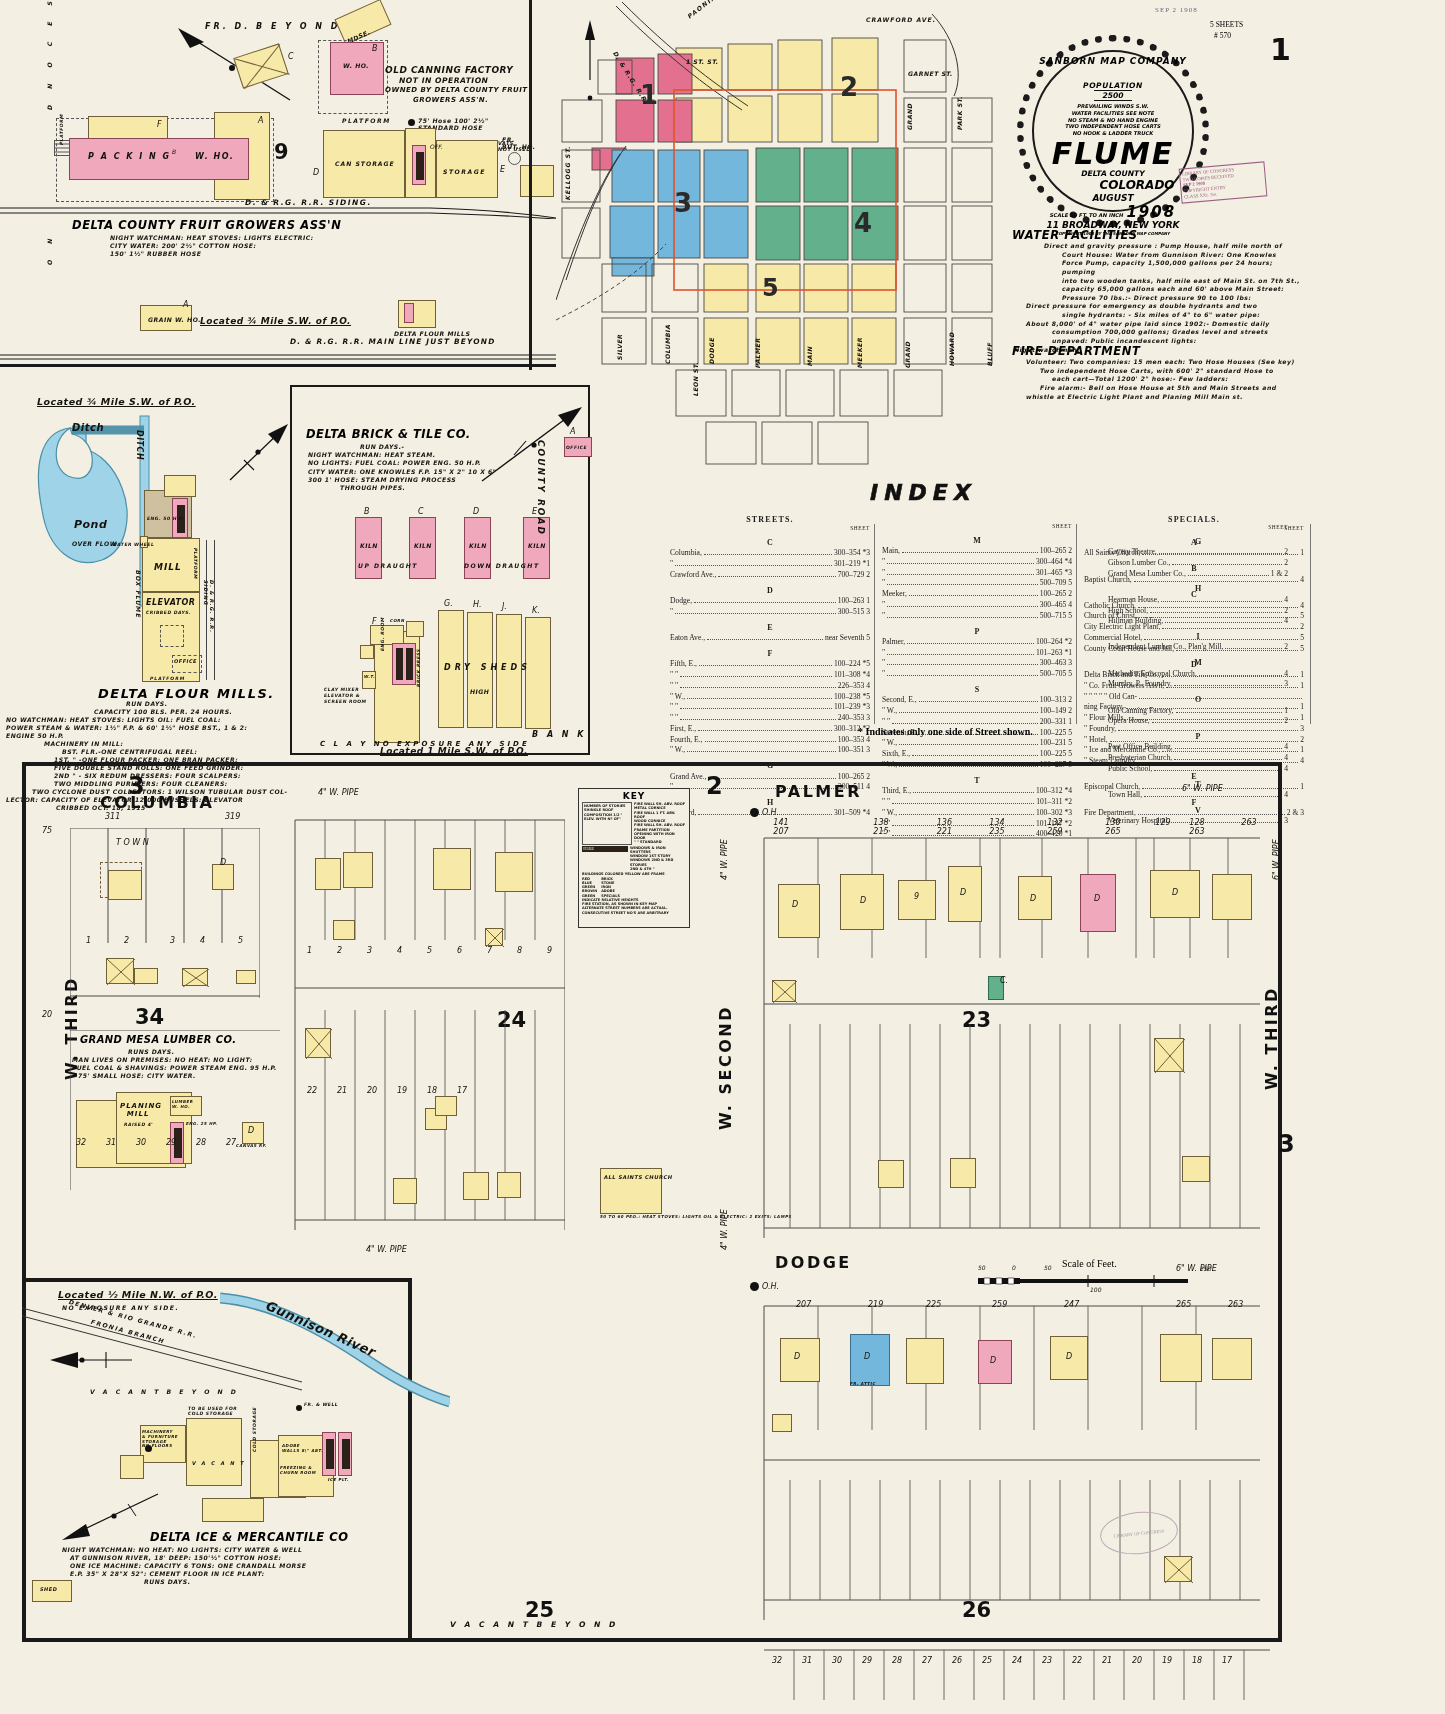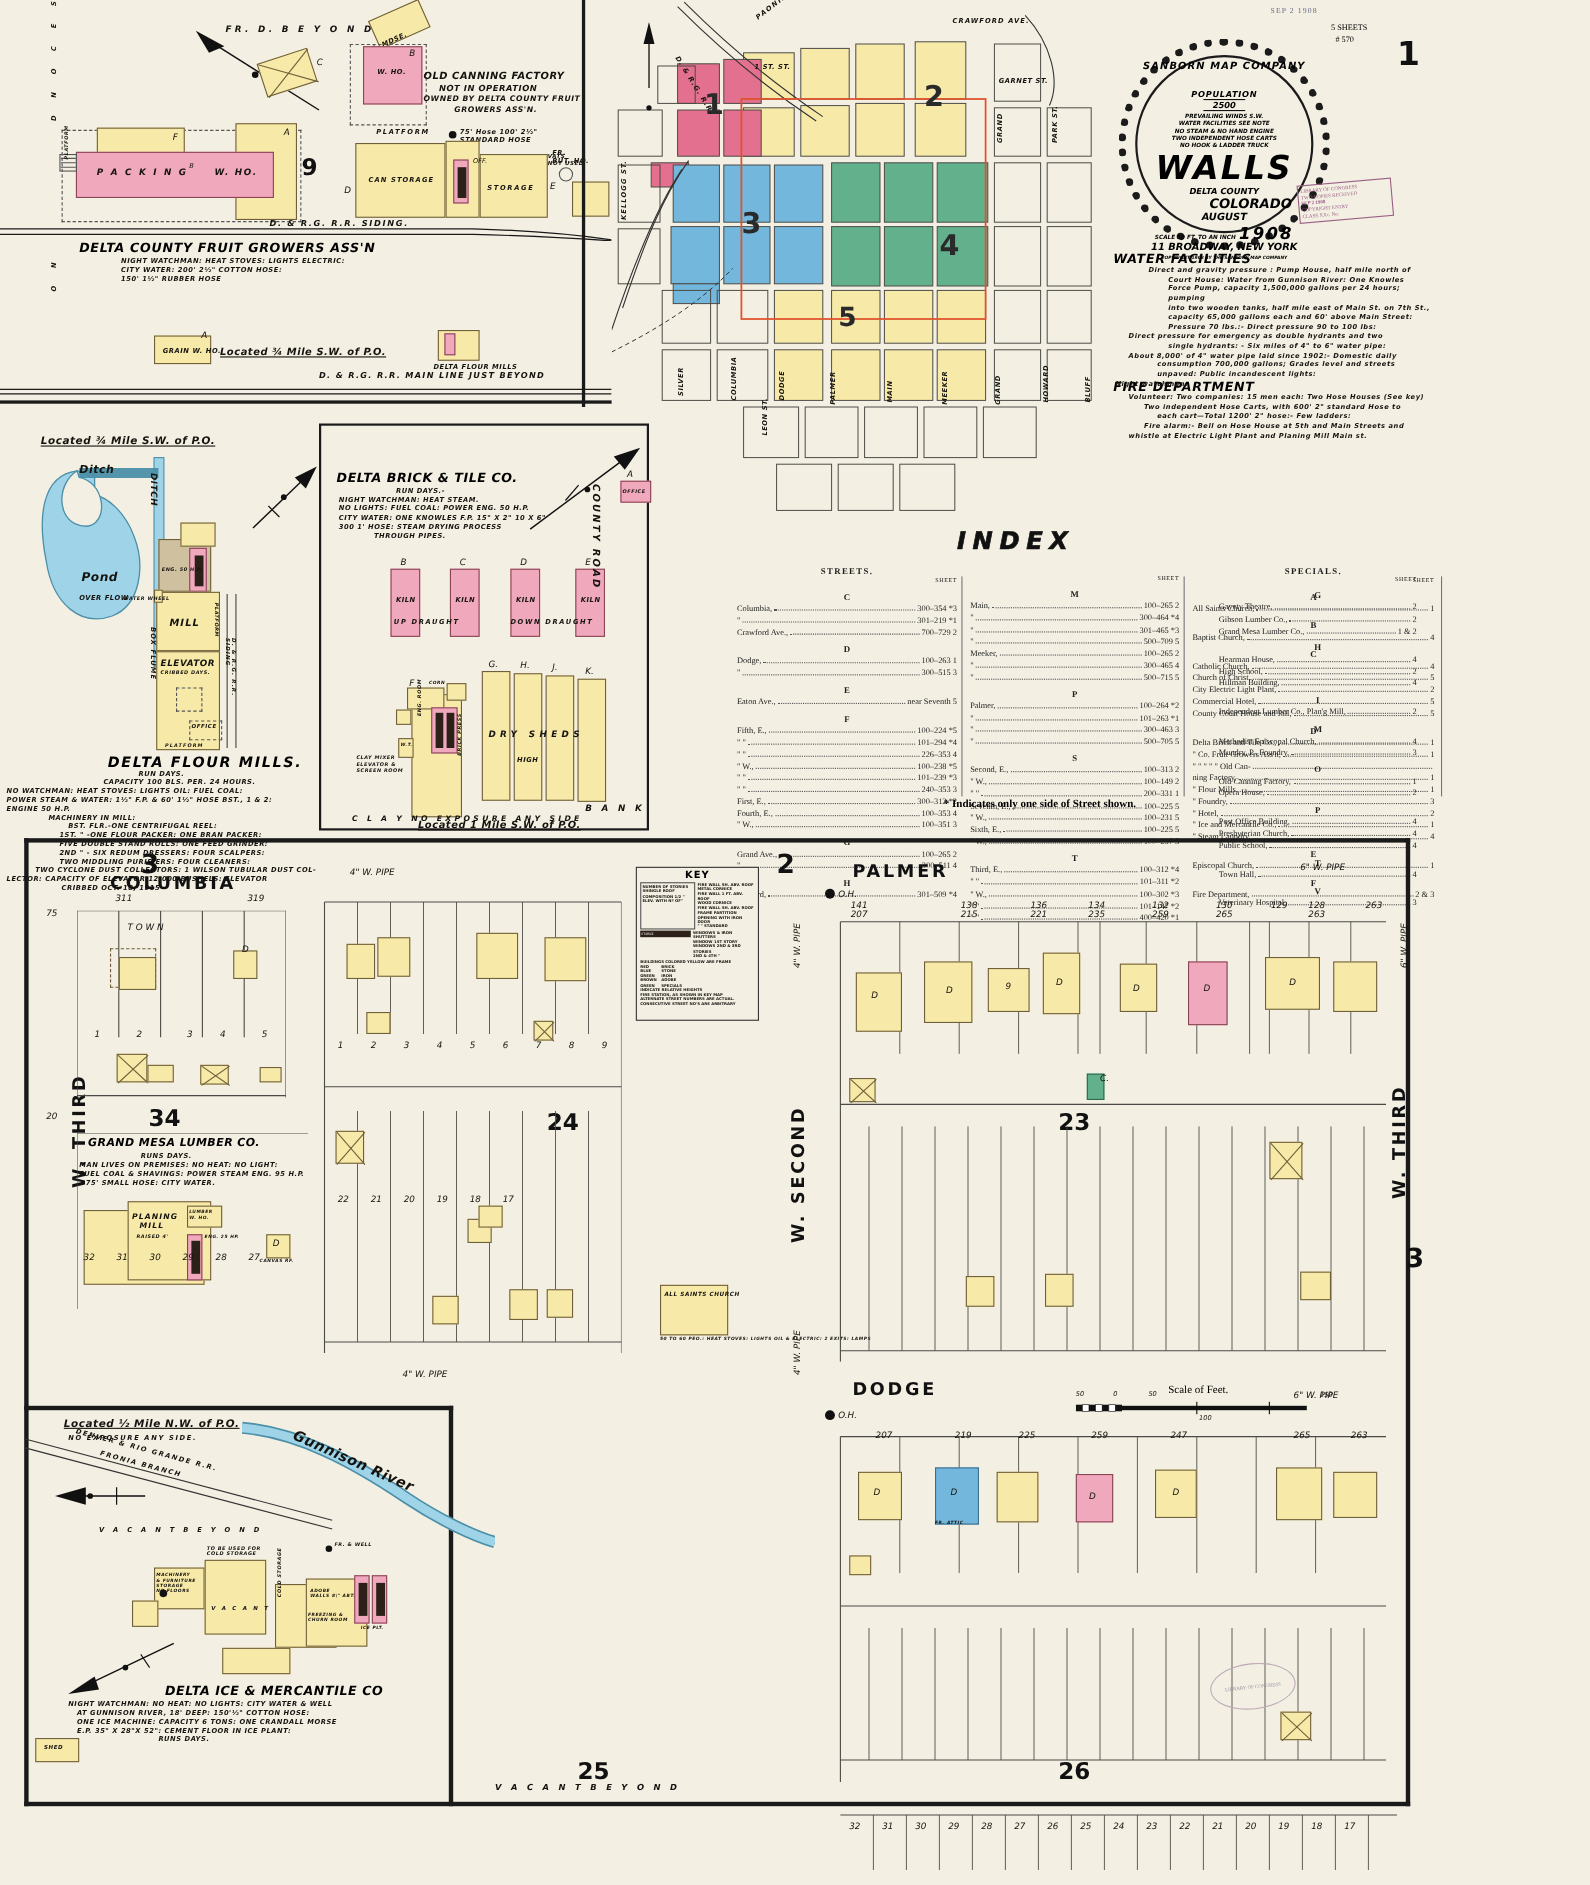--- a/index.html
+++ b/index.html
@@ -470,21 +470,21 @@
           </div>
           <div class="grp" style="margin-top: 4px;">F</div>
           <div class="row">
             <span class="nm">Fifth, E.,</span>
             <span class="dots"></span>
             <span class="pg">100–224  *5</span>
           </div>
           <div class="row">
             <span class="nm">"      "</span>
             <span class="dots"></span>
-            <span class="pg">101–294  *4</span>
+            <span class="pg">101–308  *4</span>
           </div>
           <div class="row">
             <span class="nm">"      "</span>
             <span class="dots"></span>
             <span class="pg">226–353  4</span>
           </div>
           <div class="row">
             <span class="nm">"    W.,</span>
             <span class="dots"></span>
             <span class="pg">100–238  *5</span>
@@ -863,21 +863,21 @@
       <div class="sealarc" style="top:4px;font-size:9px;">SANBORN MAP COMPANY</div>
       <div style="margin-top:24px;font-family:'DejaVu Sans',sans-serif;font-weight:bold;font-style:italic;font-size:7.5px;letter-spacing:.6px;">POPULATION</div>
       <div class="sealsm" style="border-top:1px solid #111;border-bottom:1px solid #111;padding:0 8px;">2500</div>
       <div class="sealtiny" style="margin-top:2px;">
         <div>PREVAILING WINDS S.W.</div>
         <div>WATER FACILITIES SEE NOTE</div>
         <div>NO STEAM &amp;  NO HAND ENGINE</div>
         <div>TWO INDEPENDENT HOSE CARTS</div>
         <div>NO HOOK &amp; LADDER TRUCK</div>
       </div>
-      <div class="sealcity" style="margin-top:2px;">WALLS</div>
+      <div class="sealcity" style="margin-top:2px;">FLUME</div>
       <div class="sealsm">DELTA COUNTY</div>
       <div class="sealsm" style="font-size:12px;margin-left:48px;">COLORADO</div>
       <div class="sealsm" style="font-size:9px;">AUGUST</div>
       <div style="display:flex;align-items:baseline;gap:3px;">
         <span class="sealtiny">SCALE 50 FT. TO AN INCH</span>
         <span class="sealcity" style="font-size:15px;">1908</span>
       </div>
       <div class="sealsm" style="font-size:9px;">11 BROADWAY, NEW YORK</div>
       <div class="sealtiny" style="font-size:4px;">COPYRIGHT 1908 BY THE SANBORN MAP COMPANY</div>
     </div>

